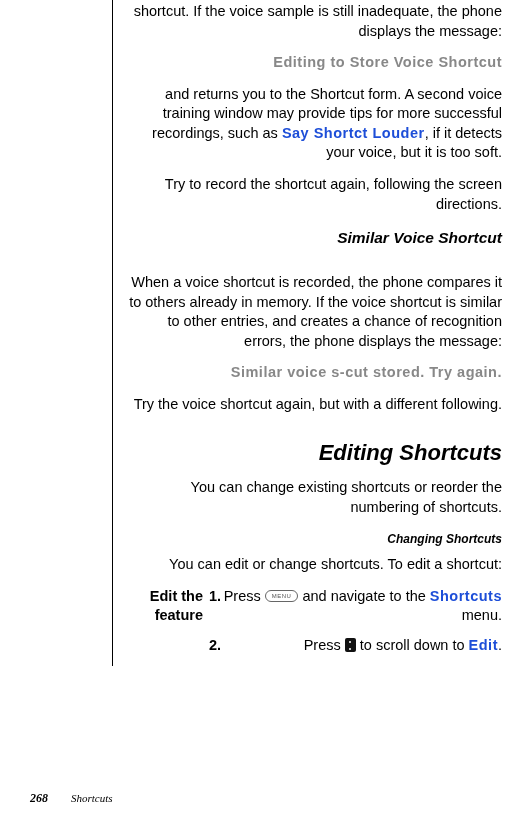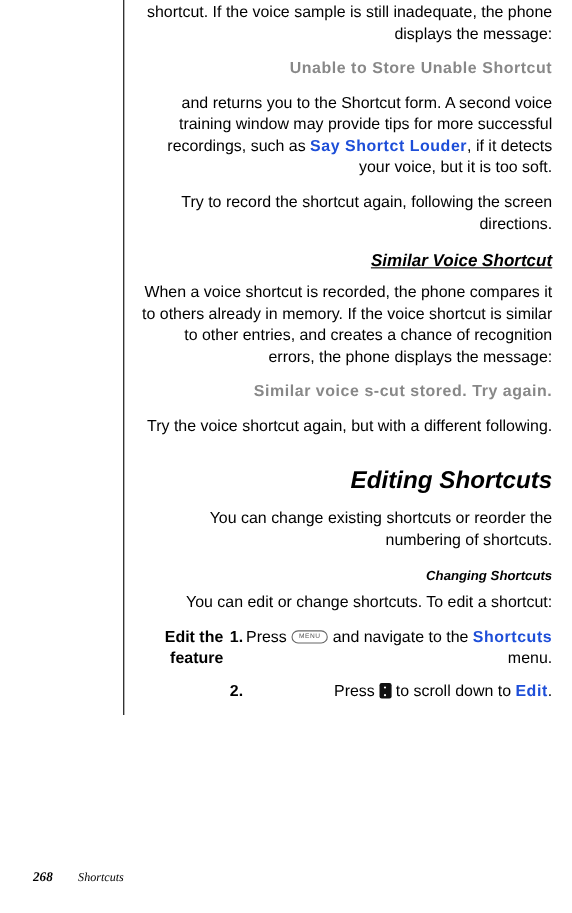--- a/index.html
+++ b/index.html
@@ -38,22 +38,21 @@
     font-stretch: condensed;
     font-weight: bold;
     letter-spacing: 0.5px;
     color: #1d4ed8;
   }
   h3.sub {
     font-family: Arial, Helvetica, sans-serif;
     font-weight: bold;
     font-style: italic;
     font-size: 15.5px;
-    margin: 14px 0 8px 0;
-    text-decoration: underline;
+    margin: 14px 0 24px 0;
   }
   h2.section {
     font-family: Arial, Helvetica, sans-serif;
     font-weight: bold;
     font-style: italic;
     font-size: 22px;
     margin: 24px 0 10px 10px;
   }
   h3.section2 {
     font-family: Arial, Helvetica, sans-serif;
@@ -145,21 +144,21 @@
   }
 </style>
 </head>
 <body>
 
 <div class="page">
   <div class="content">
 
     <p>shortcut. If the voice sample is still inadequate, the phone displays the message:</p>
 
-    <p class="display-msg">Unable to Store Unable Shortcut</p>
+    <p class="display-msg">Editing to Store Voice Shortcut</p>
 
     <p>
       <span>and returns you to the Shortcut form. A second voice training window may provide tips for more successful recordings, such as </span><span class="inline-display">Say Shortct Louder</span><span>, if it detects your voice, but it is too soft.</span>
     </p>
 
     <p>Try to record the shortcut again, following the screen directions.</p>
 
     <h3 class="sub">Similar Voice Shortcut</h3>
 
     <p>When a voice shortcut is recorded, the phone compares it to others already in memory. If the voice shortcut is similar to other entries, and creates a chance of recognition errors, the phone displays the message:</p>

